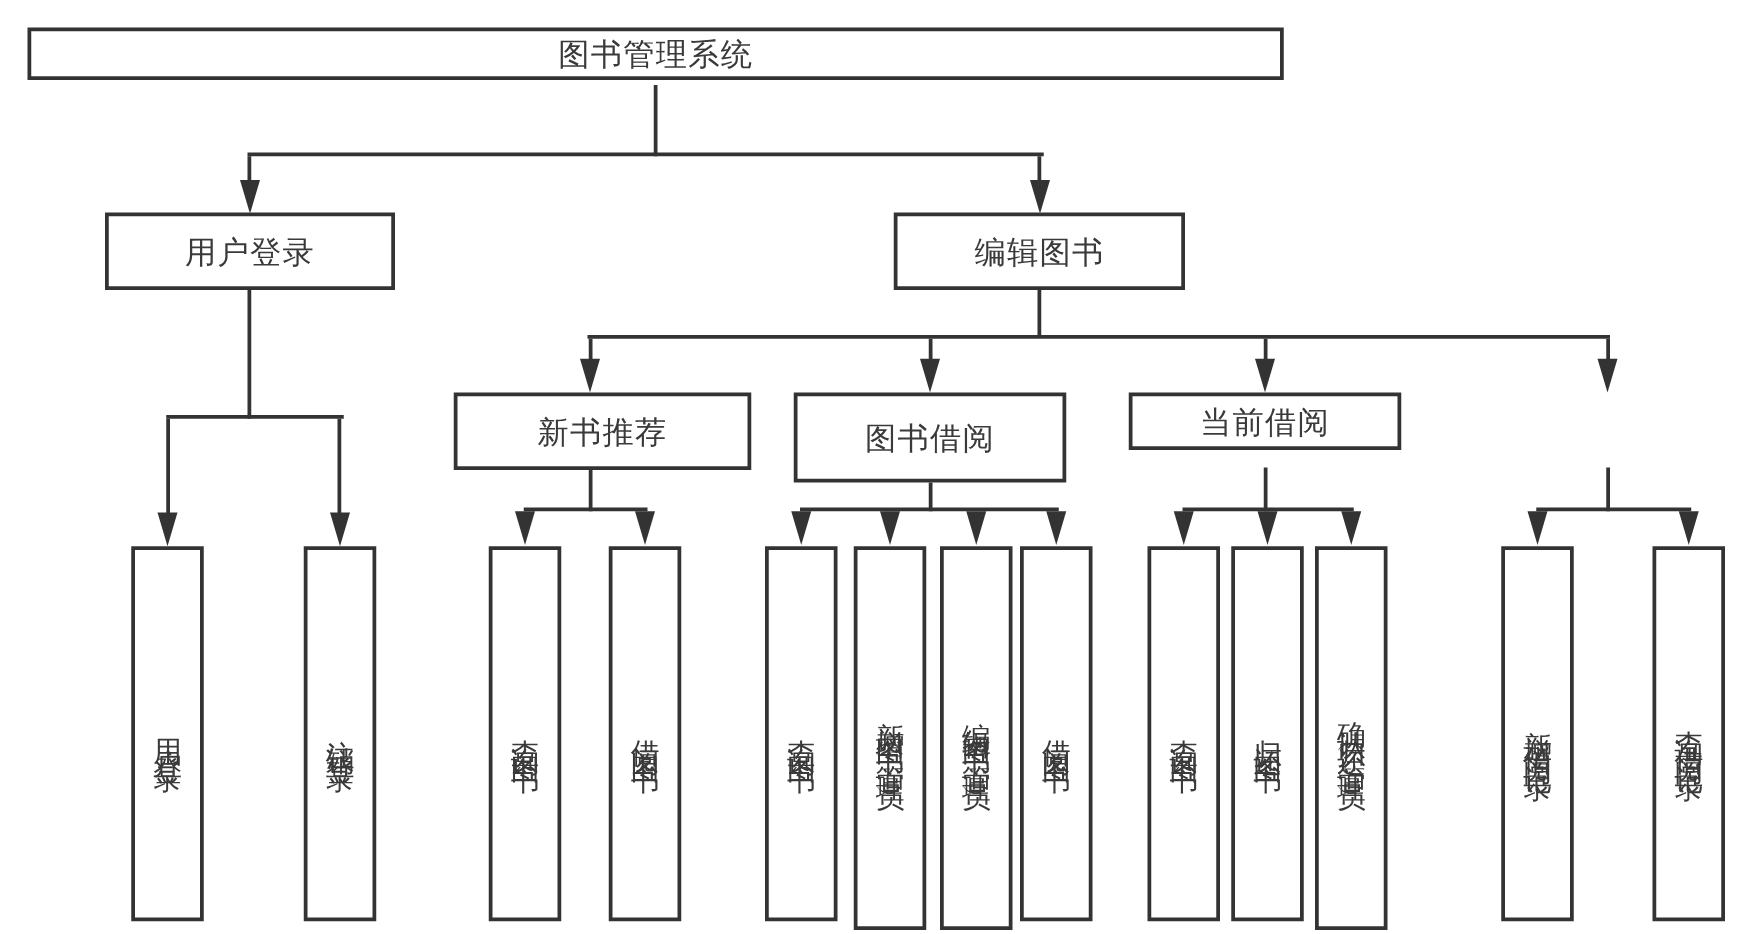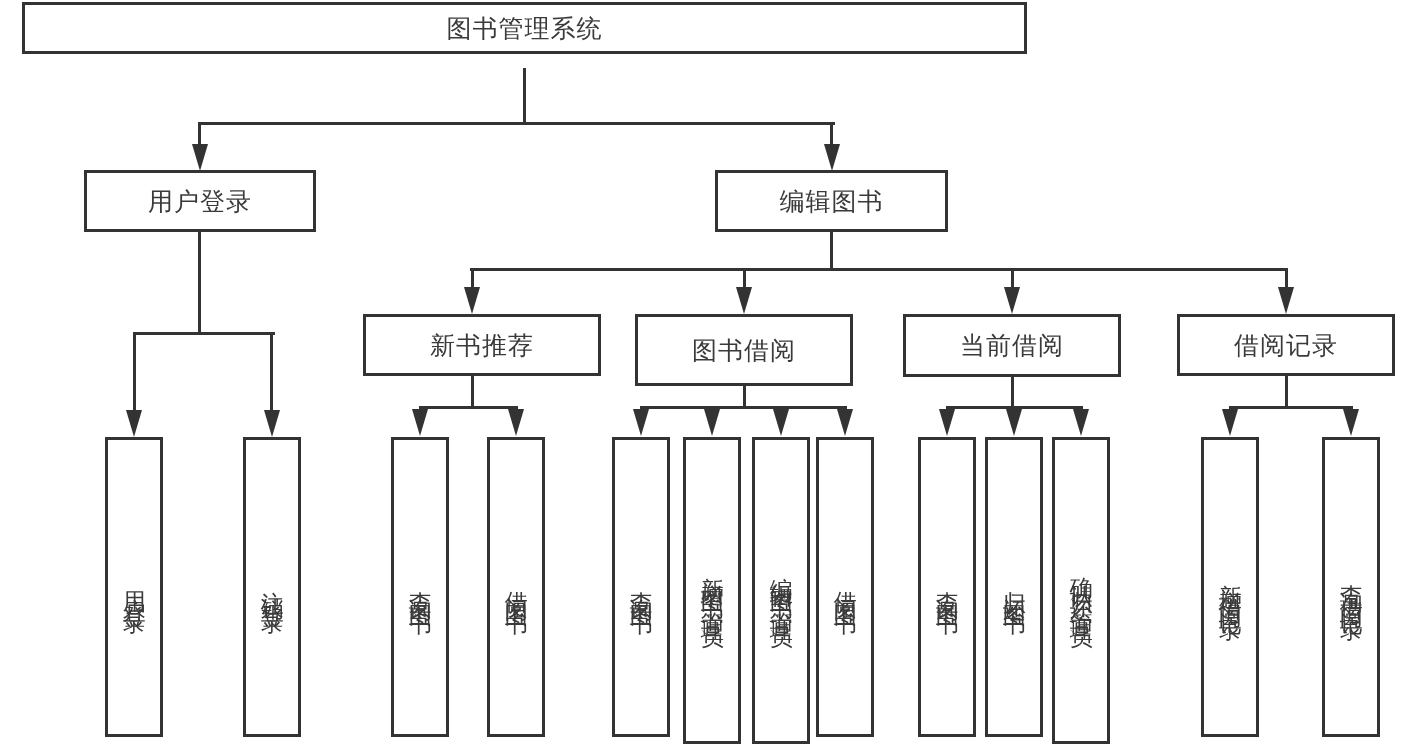--- a/index.html
+++ b/index.html
@@ -81,29 +81,28 @@
     <div class="ah" style="left:939px;top:409px"></div>
     <div class="ah" style="left:1006px;top:409px"></div>
     <div class="ah" style="left:1073px;top:409px"></div>
 
     <div class="ln" style="left:1285px;top:374px;width:3px;height:35px"></div>
     <div class="ln" style="left:1229px;top:406px;width:124px;height:3px"></div>
     <div class="ah" style="left:1222px;top:409px"></div>
     <div class="ah" style="left:1343px;top:409px"></div>
   </div>
 
-  <div class="node hnode" style="left:22px;top:2px;width:1005px;height:52px">图书管理系统</div>
+  <div class="node hnode" style="left:22px;top:22px;width:1005px;height:42px">图书管理系统</div>
 
   <div class="node hnode" style="left:84px;top:170px;width:232px;height:62px">用户登录</div>
   <div class="node hnode" style="left:715px;top:170px;width:233px;height:62px">编辑图书</div>
 
   <div class="node hnode" style="left:363px;top:314px;width:238px;height:62px">新书推荐</div>
   <div class="node hnode" style="left:635px;top:314px;width:218px;height:72px">图书借阅</div>
-  <div class="node hnode" style="left:903px;top:314px;width:218px;height:63px">当前借阅</div>
-  <div class="node hnode" style="left:1177px;top:314px;width:218px;height:62px">借阅记录</div>
+  <div class="node hnode" style="left:903px;top:314px;width:218px;height:46px">当前借阅</div>
 
   <div class="node vnode" style="left:105px;top:437px;width:58px;height:300px">
     <span class="vtxt">用户登录</span>
   </div>
   <div class="node vnode" style="left:243px;top:437px;width:58px;height:300px">
     <span class="vtxt">注销登录</span>
   </div>
 
   <div class="node vnode" style="left:391px;top:437px;width:58px;height:300px">
     <span class="vtxt">查询图书</span>

